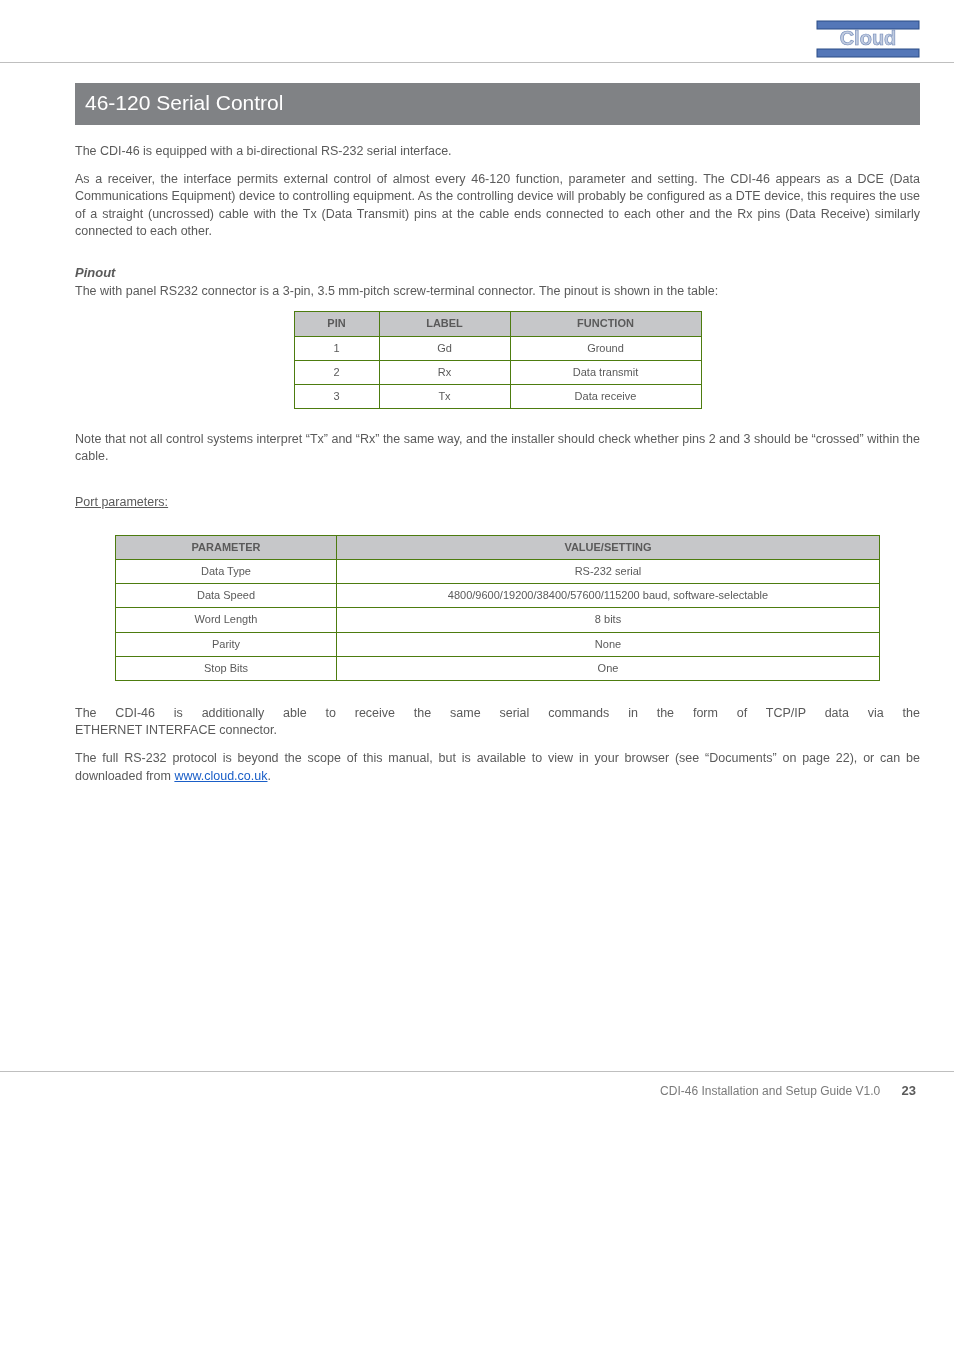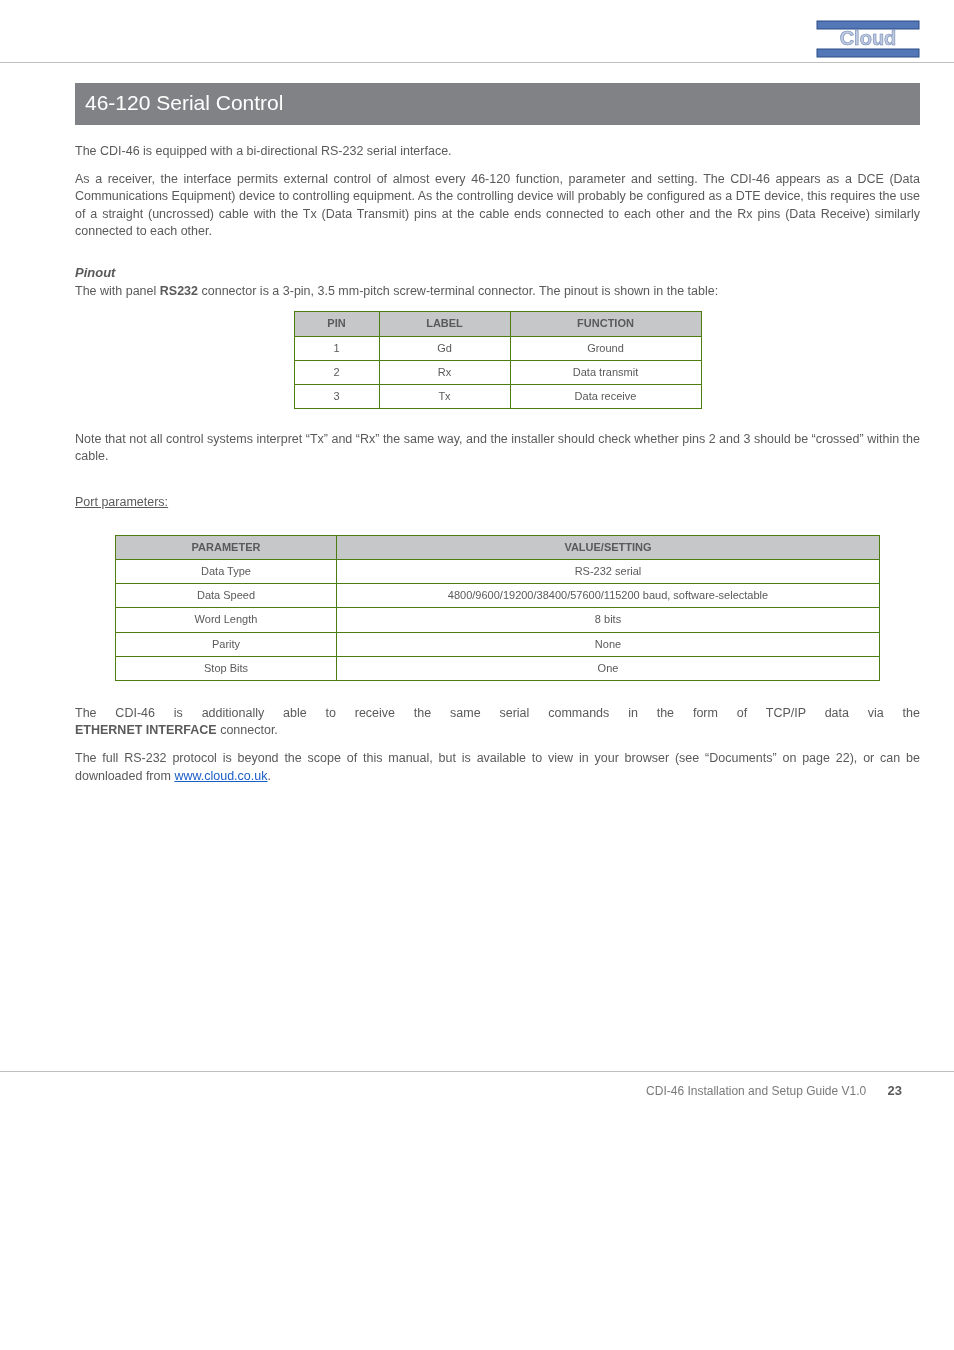--- a/index.html
+++ b/index.html
@@ -56,21 +56,21 @@
     margin-top: 24px;
     margin-bottom: 1px;
     font-size: 13px;
   }
   .port-params {
     text-decoration: underline;
     margin-top: 28px;
     margin-bottom: 24px;
     font-size: 12.5px;
   }
-  .bold { font-weight: bold; }
+  .bold { font-weight: normal; }
 
   table {
     border-collapse: collapse;
     font-size: 11px;
     color: #5a5a5a;
   }
   th, td {
     border: 1px solid #4d7c0f;
     padding: 4px 10px;
     text-align: center;
@@ -101,21 +101,21 @@
     bottom: 34px;
   }
   .footer-rule {
     width: 954px;
     border-top: 1px solid #bfbfbf;
     height: 0;
     margin: 0 auto 10px auto;
   }
   .footer-text {
     text-align: right;
-    padding-right: 52px;
+    padding-right: 38px;
     font-size: 12px;
     color: #7a7a7a;
   }
   .footer-text .pg {
     font-weight: bold;
     color: #5a5a5a;
     margin-left: 18px;
     font-size: 13px;
   }
 

